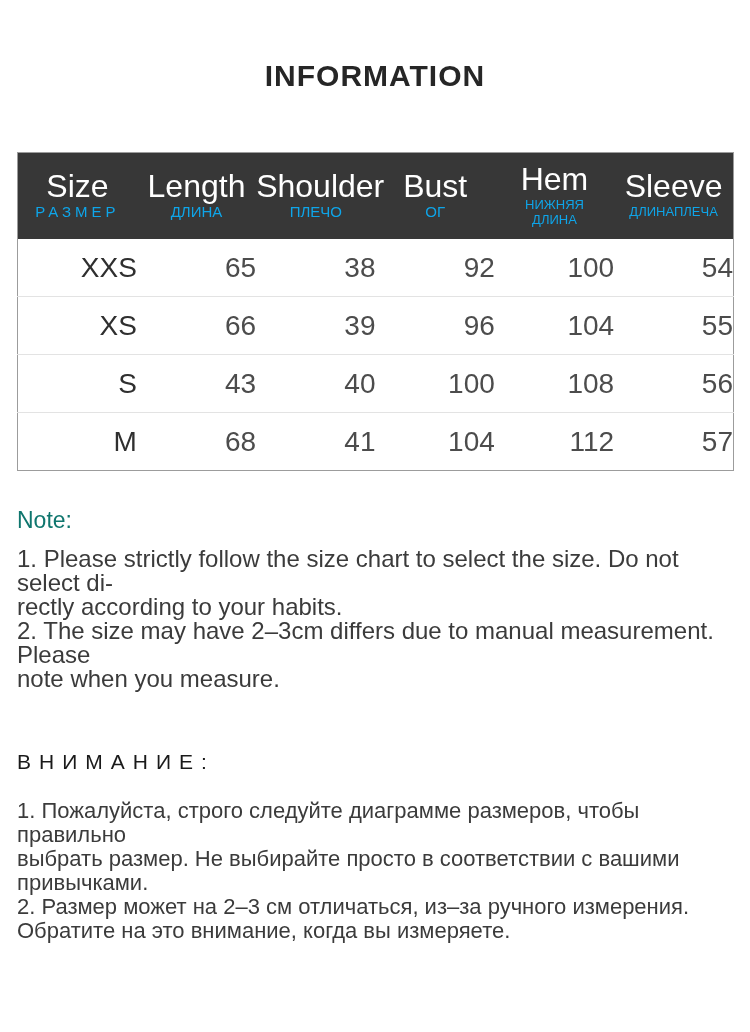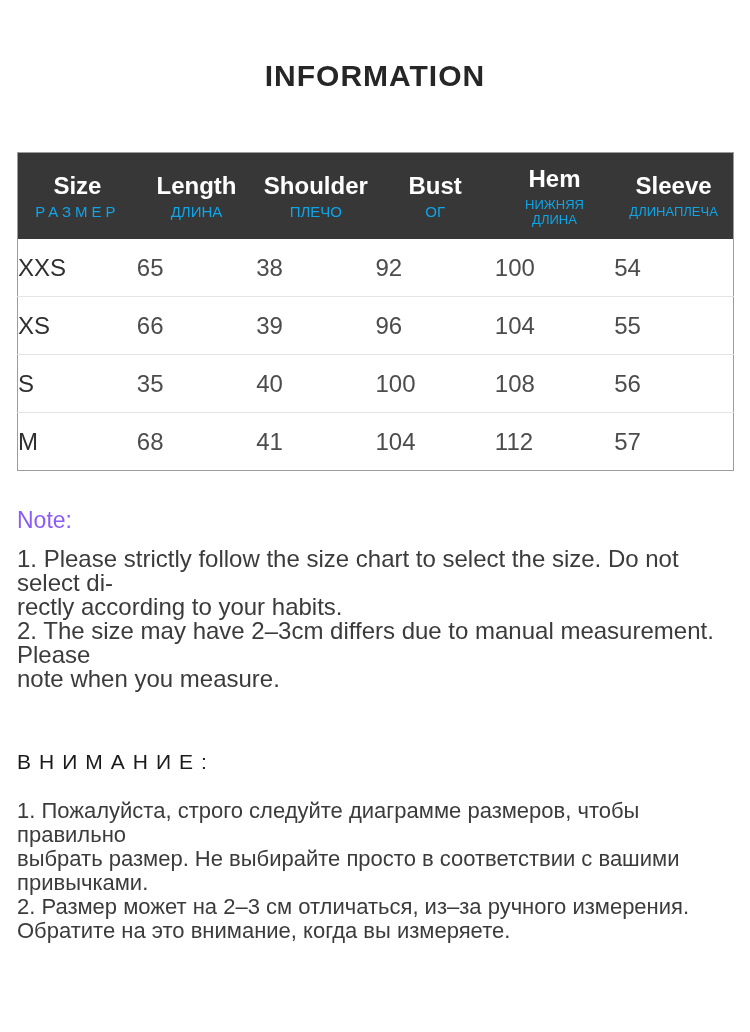--- a/index.html
+++ b/index.html
@@ -40,55 +40,55 @@
     background: #373737;
     height: 86px;
     padding: 0;
     vertical-align: middle;
     text-align: center;
     border: none;
   }
   .th-main {
     display: block;
     color: #ffffff;
-    font-size: 24px;
-    font-weight: bold;
+    font-size: 32px;
+    font-weight: normal;
     line-height: 26px;
   }
   .th-sub {
     display: block;
     color: #0ea5e9;
     font-size: 15px;
     font-weight: normal;
     line-height: 16px;
     margin-top: 5px;
     white-space: pre-line;
   }
   .th-sub.spaced { letter-spacing: 4px; }
   .th-sub.small { font-size: 13px; line-height: 15px; }
   tbody td {
     height: 57px;
-    text-align: left;
+    text-align: right;
     vertical-align: middle;
-    font-size: 24px;
+    font-size: 28px;
     color: #4c4c4c;
     border-top: 1px solid #e3e3e3;
     padding: 0;
   }
   tbody tr:first-child td { border-top: none; }
   tbody td.size-cell { color: #2f2f2f; }
   .section {
     margin-left: 17px;
     margin-right: 17px;
   }
   .note-heading {
     margin-top: 37px;
     font-size: 23px;
     line-height: 24px;
-    color: #8b5cf6;
+    color: #0f766e;
   }
   .note-items {
     margin-top: 15px;
     font-size: 24px;
     line-height: 24px;
     color: #3b3b3b;
   }
   .note-item { white-space: pre-line; }
   .attention-heading {
     margin-top: 60px;
@@ -154,21 +154,21 @@
         <tr>
           <td class="size-cell">XS</td>
           <td>66</td>
           <td>39</td>
           <td>96</td>
           <td>104</td>
           <td>55</td>
         </tr>
         <tr>
           <td class="size-cell">S</td>
-          <td>35</td>
+          <td>43</td>
           <td>40</td>
           <td>100</td>
           <td>108</td>
           <td>56</td>
         </tr>
         <tr>
           <td class="size-cell">M</td>
           <td>68</td>
           <td>41</td>
           <td>104</td>

